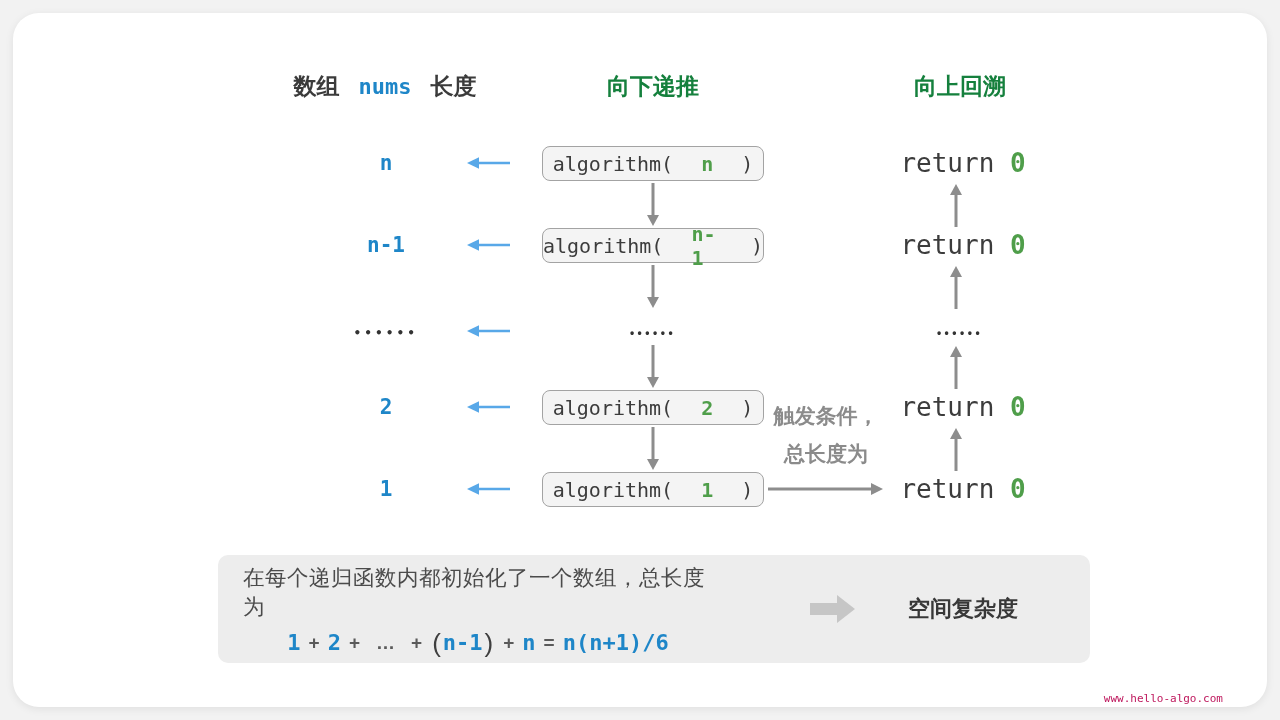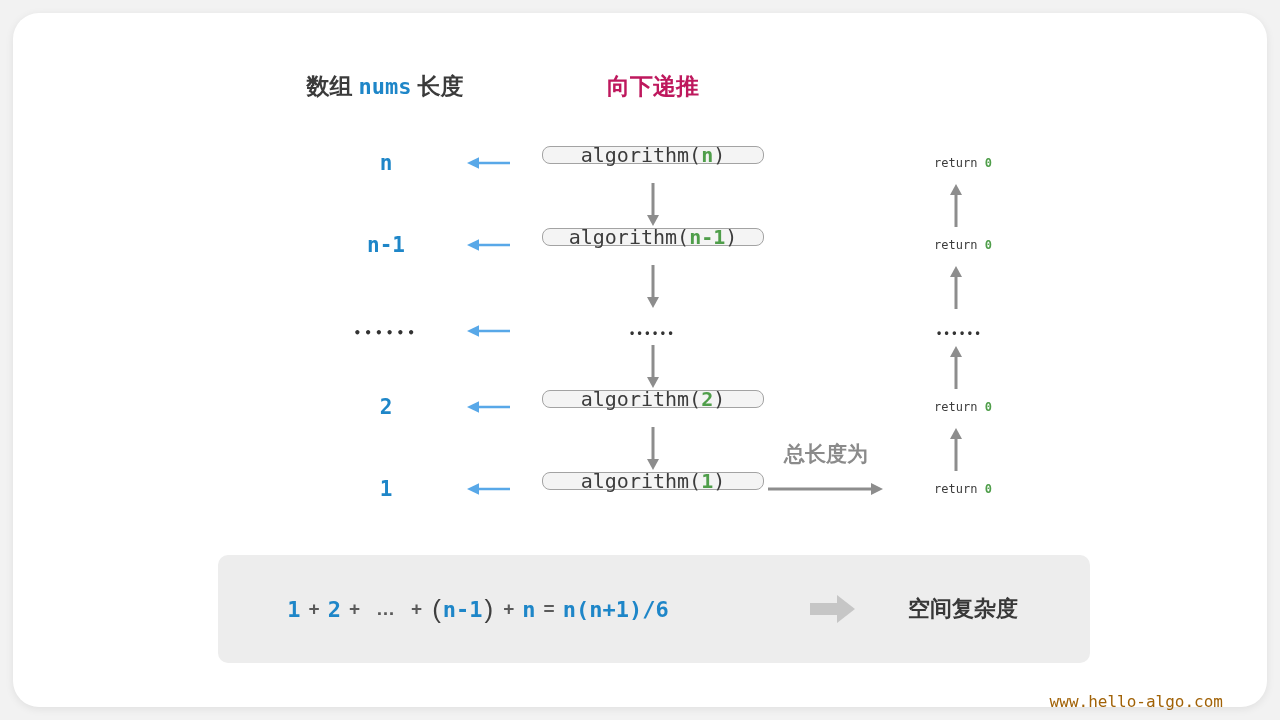--- a/index.html
+++ b/index.html
@@ -12,44 +12,44 @@
   .card {
     position:absolute; left:13px; top:13px; width:1254px; height:694px;
     background:#ffffff; border-radius:26px;
     box-shadow:0 2px 8px rgba(0,0,0,0.08);
   }
   .abs { position:absolute; }
   .vcenter { transform:translateY(-50%); }
 
   
   .col-header { font-size:23px; font-weight:bold; text-align:center; }
-  .hdr-gray { color:#be185d; }
+  .hdr-gray { color:#15803d; }
   .hdr-left { left:262px; top:73px; width:220px; color:#3b3b3b;
-    display:flex; justify-content:center; align-items:baseline; gap:6px; }
+    display:flex; justify-content:center; align-items:baseline; gap:19px; }
   .hdr-code { font-family:"DejaVu Sans Mono",monospace; font-weight:bold; color:#1e86c8; font-size:22px; }
 
   
   .lbl { left:311px; width:124px; text-align:center;
     font-family:"DejaVu Sans Mono",monospace; font-weight:bold;
     font-size:21px; color:#1e86c8; }
 
   
   .dots { font-size:12px; font-weight:bold; letter-spacing:3.5px; color:#333333;
     text-align:center; }
 
   
-  .callbox { left:529px; width:222px; height:18px;
+  .callbox { left:529px; width:222px; height:35px;
     background:#f4f4f4; border:1.5px solid #a3a3a3; border-radius:8px;
     display:flex; align-items:center; justify-content:center;
-    font-family:"DejaVu Sans Mono",monospace; font-size:20px; color:#3c3c3c; }
+    font-family:"DejaVu Sans Mono",monospace; font-size:20px; color:#3c3c3c;gap:28px; }
   .arg { color:#4f9e4a; font-weight:bold; }
 
   
   .retline { left:876px; width:148px; text-align:center;
-    font-family:"DejaVu Sans Mono",monospace; font-size:12px; color:#3c3c3c; }
+    font-family:"DejaVu Sans Mono",monospace; font-size:26px; color:#3c3c3c; }
   .retline .arg { color:#4f9e4a; font-weight:bold; }
 
   
   .note { left:747px; width:132px; text-align:center;
     font-size:21px; font-weight:bold; color:#8b8b8b; }
 
   
   .sumbox { left:205px; top:542px; width:872px; height:108px;
     background:#ededed; border-radius:10px; }
   .sum-left { position:absolute; left:25px; top:0; width:470px; height:100%;
@@ -60,35 +60,36 @@
   .f-op { font-weight:bold; font-size:19px; color:#5a5a5a; margin:0 8px; }
   .f-paren { font-size:26px; color:#3f3f3f; margin:0 2px; line-height:1; }
   .sum-right { position:absolute; left:640px; top:0; width:210px; height:100%;
     display:flex; flex-direction:column; justify-content:center; align-items:center; gap:9px; }
   .res-title { font-size:22px; font-weight:bold; color:#383838; }
   .res-value { font-size:22px; font-weight:bold; color:#ec5a17; display:flex; align-items:baseline; gap:10px; }
   .res-o { font-family:"DejaVu Sans Mono",monospace; font-weight:bold; }
   .res-o sup { font-size:0.68em; }
 
   .watermark { right:44px; top:679px; font-family:"DejaVu Sans Mono",monospace;
-    font-size:16px; color:#a16207; }
+    font-size:11px; color:#be185d; }
 
   svg { display:block; }
 </style>
 </head>
 <body>
 
 <div class="card">
 
   <div class="abs vcenter hdr-left col-header">
     <span>数组</span>
     <span class="hdr-code">nums</span>
     <span>长度</span>
   </div>
   <div class="abs vcenter col-header hdr-gray" style="left:555px; top:73px; width:170px;">向下递推</div>
+  <div class="abs vcenter col-header hdr-gray" style="left:862px; top:73px; width:170px;">向上回溯</div>
 
   <div class="abs vcenter lbl" style="top:150px;">n</div>
   <div class="abs" style="left:452px; top:143px;">
     <svg width="46" height="14">
         <path d="M45 7 H11" stroke="#58a8e8" stroke-width="2.5"></path>
         <polygon points="2,7 14,1.2 14,12.8" fill="#58a8e8"></polygon>
       </svg>
   </div>
   <div class="abs callbox" style="top:133px;">
     <span>algorithm(</span>
@@ -186,20 +187,21 @@
         <polygon points="7,43 1,32 13,32" fill="#8d8d8d"></polygon>
       </svg>
   </div>
   <div class="abs" style="left:936px; top:414px;">
     <svg width="14" height="44">
         <path d="M7 44 V11" stroke="#8d8d8d" stroke-width="3"></path>
         <polygon points="7,1 1,12 13,12" fill="#8d8d8d"></polygon>
       </svg>
   </div>
 
+  <div class="abs vcenter note" style="top:403px;">触发条件，</div>
   <div class="abs vcenter note" style="top:441px;">总长度为</div>
 
   <div class="abs vcenter lbl" style="top:476px;">1</div>
   <div class="abs" style="left:452px; top:469px;">
     <svg width="46" height="14">
         <path d="M45 7 H11" stroke="#58a8e8" stroke-width="2.5"></path>
         <polygon points="2,7 14,1.2 14,12.8" fill="#58a8e8"></polygon>
       </svg>
   </div>
   <div class="abs callbox" style="top:459px;">
@@ -212,20 +214,21 @@
         <path d="M0 7 H103" stroke="#8d8d8d" stroke-width="3"></path>
         <polygon points="115,7 103,1 103,13" fill="#8d8d8d"></polygon>
       </svg>
   </div>
   <div class="abs vcenter retline" style="top:476px;">
     <span>return </span><span class="arg">0</span>
   </div>
 
   <div class="abs sumbox">
     <div class="sum-left">
+      <div class="sum-line1">在每个递归函数内都初始化了一个数组，总长度为</div>
       <div class="formula">
         <span class="f-blue">1</span>
         <span class="f-op">+</span>
         <span class="f-blue">2</span>
         <span class="f-op">+</span>
         <span class="f-op">…</span>
         <span class="f-op">+</span>
         <span class="f-paren">(</span>
         <span class="f-blue">n-1</span>
         <span class="f-paren">)</span>

